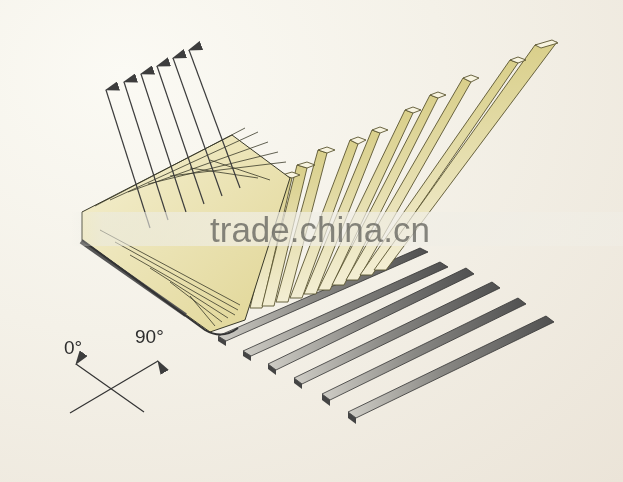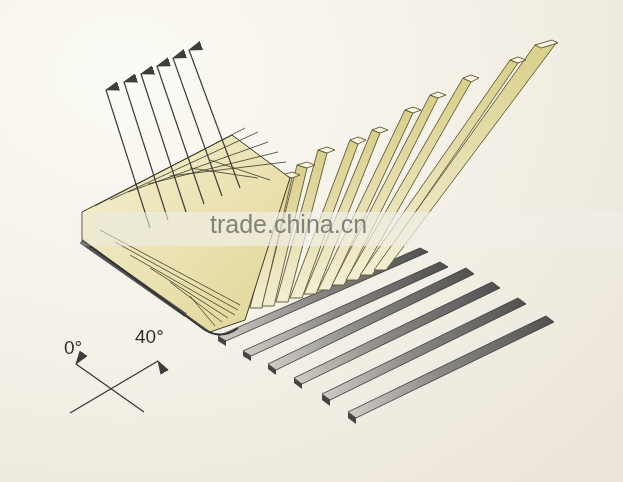--- a/index.html
+++ b/index.html
@@ -18,21 +18,21 @@
       font-family: "Liberation Sans", sans-serif;
     }
     .label-0 { left: 64px; top: 337px; }
     .label-90 { left: 135px; top: 326px; }
     .watermark-band {
       position: absolute; left: 70px; top: 212px; width: 553px; height: 34px;
       background: linear-gradient(to right, rgba(235,235,228,0.0) 0%, rgba(235,235,228,0.55) 6%, rgba(240,238,230,0.7) 30%, rgba(240,238,230,0.7) 80%, rgba(240,238,230,0.55) 100%);
     }
     .watermark {
       position: absolute; left: 210px; top: 210px;
-      font-size: 25px; color: rgba(90,90,85,0.72);
+      font-size: 35px; color: rgba(90,90,85,0.72);
       letter-spacing: 0px;
       font-family: "Liberation Sans", sans-serif;
     }
   </style>
 </head>
 <body>
 
 <div class="stage">
 
   <svg class="diagram" width="623" height="482" viewBox="0 0 623 482">
@@ -145,15 +145,15 @@
     <g stroke="#333" stroke-width="1.2">
       <line x1="144" y1="412" x2="76" y2="364" marker-end="url(#arrowHead)"></line>
       <line x1="70" y1="413" x2="158" y2="361" marker-end="url(#arrowHead)"></line>
     </g>
   </svg>
 
   <div class="watermark-band"></div>
   <div class="watermark">trade.china.cn</div>
 
   <div class="label label-0">0°</div>
-  <div class="label label-90">40°</div>
+  <div class="label label-90">90°</div>
 
 </div>
 
 </body></html>

